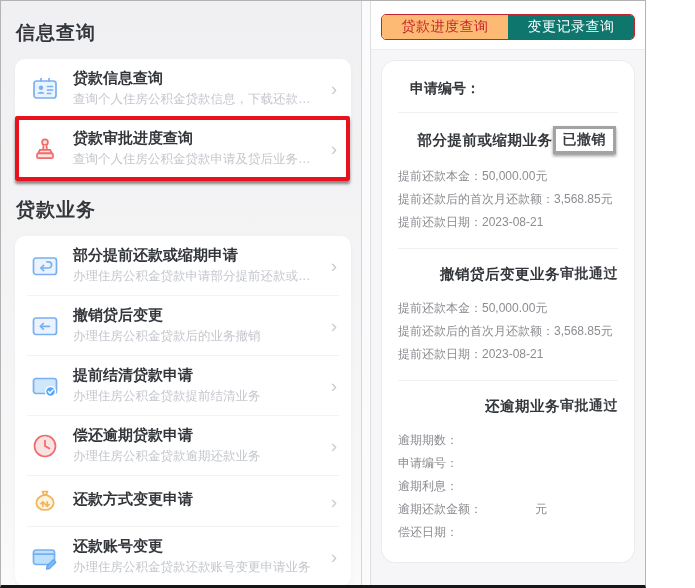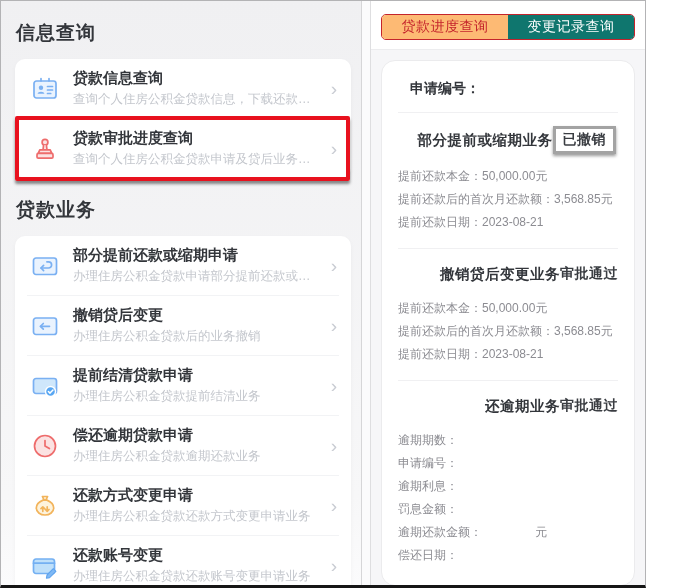--- a/index.html
+++ b/index.html
@@ -225,21 +225,20 @@
         <span class="mi-icon">
           <svg width="30" height="30" viewBox="0 0 30 30" fill="none" stroke="#f2b45c" stroke-width="1.7" stroke-linecap="round" stroke-linejoin="round">
             <path d="M12.4 5.5 h5.2 l-1.7 3.6 h-1.8 z" fill="#fdf3dd"></path>
             <path d="M13 9.1 c-4.4 1.8-6.7 5-6.7 8 a8.7 6.9 0 0 0 17.4 0 c0-3-2.3-6.2-6.7-8 z" fill="#fdf3dd"></path>
             <path d="M12.8 20.3 v-4.4 M11 17.7 l1.8-1.8 1.8 1.8"></path>
             <path d="M17.2 15.9 v4.4 M15.4 18.5 l1.8 1.8 1.8-1.8"></path>
           </svg>
         </span>
         <div class="mi-text">
           <div class="mi-title">还款方式变更申请</div>
-          <div class="mi-sub">办理住房公积金贷款还款方式变更申请业务</div>
         </div>
         <span class="chevron">›</span>
       </div>
       <div class="item-divider"></div>
 
       <div class="menu-item">
         <span class="mi-icon">
           <svg width="30" height="30" viewBox="0 0 30 30" fill="none" stroke="#74b0f2" stroke-width="1.7" stroke-linecap="round" stroke-linejoin="round">
             <rect x="3.5" y="8" width="21" height="14.5" rx="2.5" fill="#bfe0fa"></rect>
             <path d="M3.5 12.2 h21"></path>
@@ -312,23 +311,20 @@
       <div class="detail-row">
         <span class="detail-label">逾期期数：</span><span class="detail-value"></span>
       </div>
       <div class="detail-row">
         <span class="detail-label">申请编号：</span><span class="detail-value"></span>
       </div>
       <div class="detail-row">
         <span class="detail-label">逾期利息：</span><span class="detail-value"></span>
       </div>
       <div class="detail-row">
-        <span class="detail-label">罚息金额：</span><span class="detail-value"></span>
-      </div>
-      <div class="detail-row">
         <span class="detail-label">逾期还款金额：</span><span class="detail-value">                元</span>
       </div>
       <div class="detail-row">
         <span class="detail-label">偿还日期：</span><span class="detail-value"></span>
       </div>
 
     </div>
   </div>
 </div>
 

